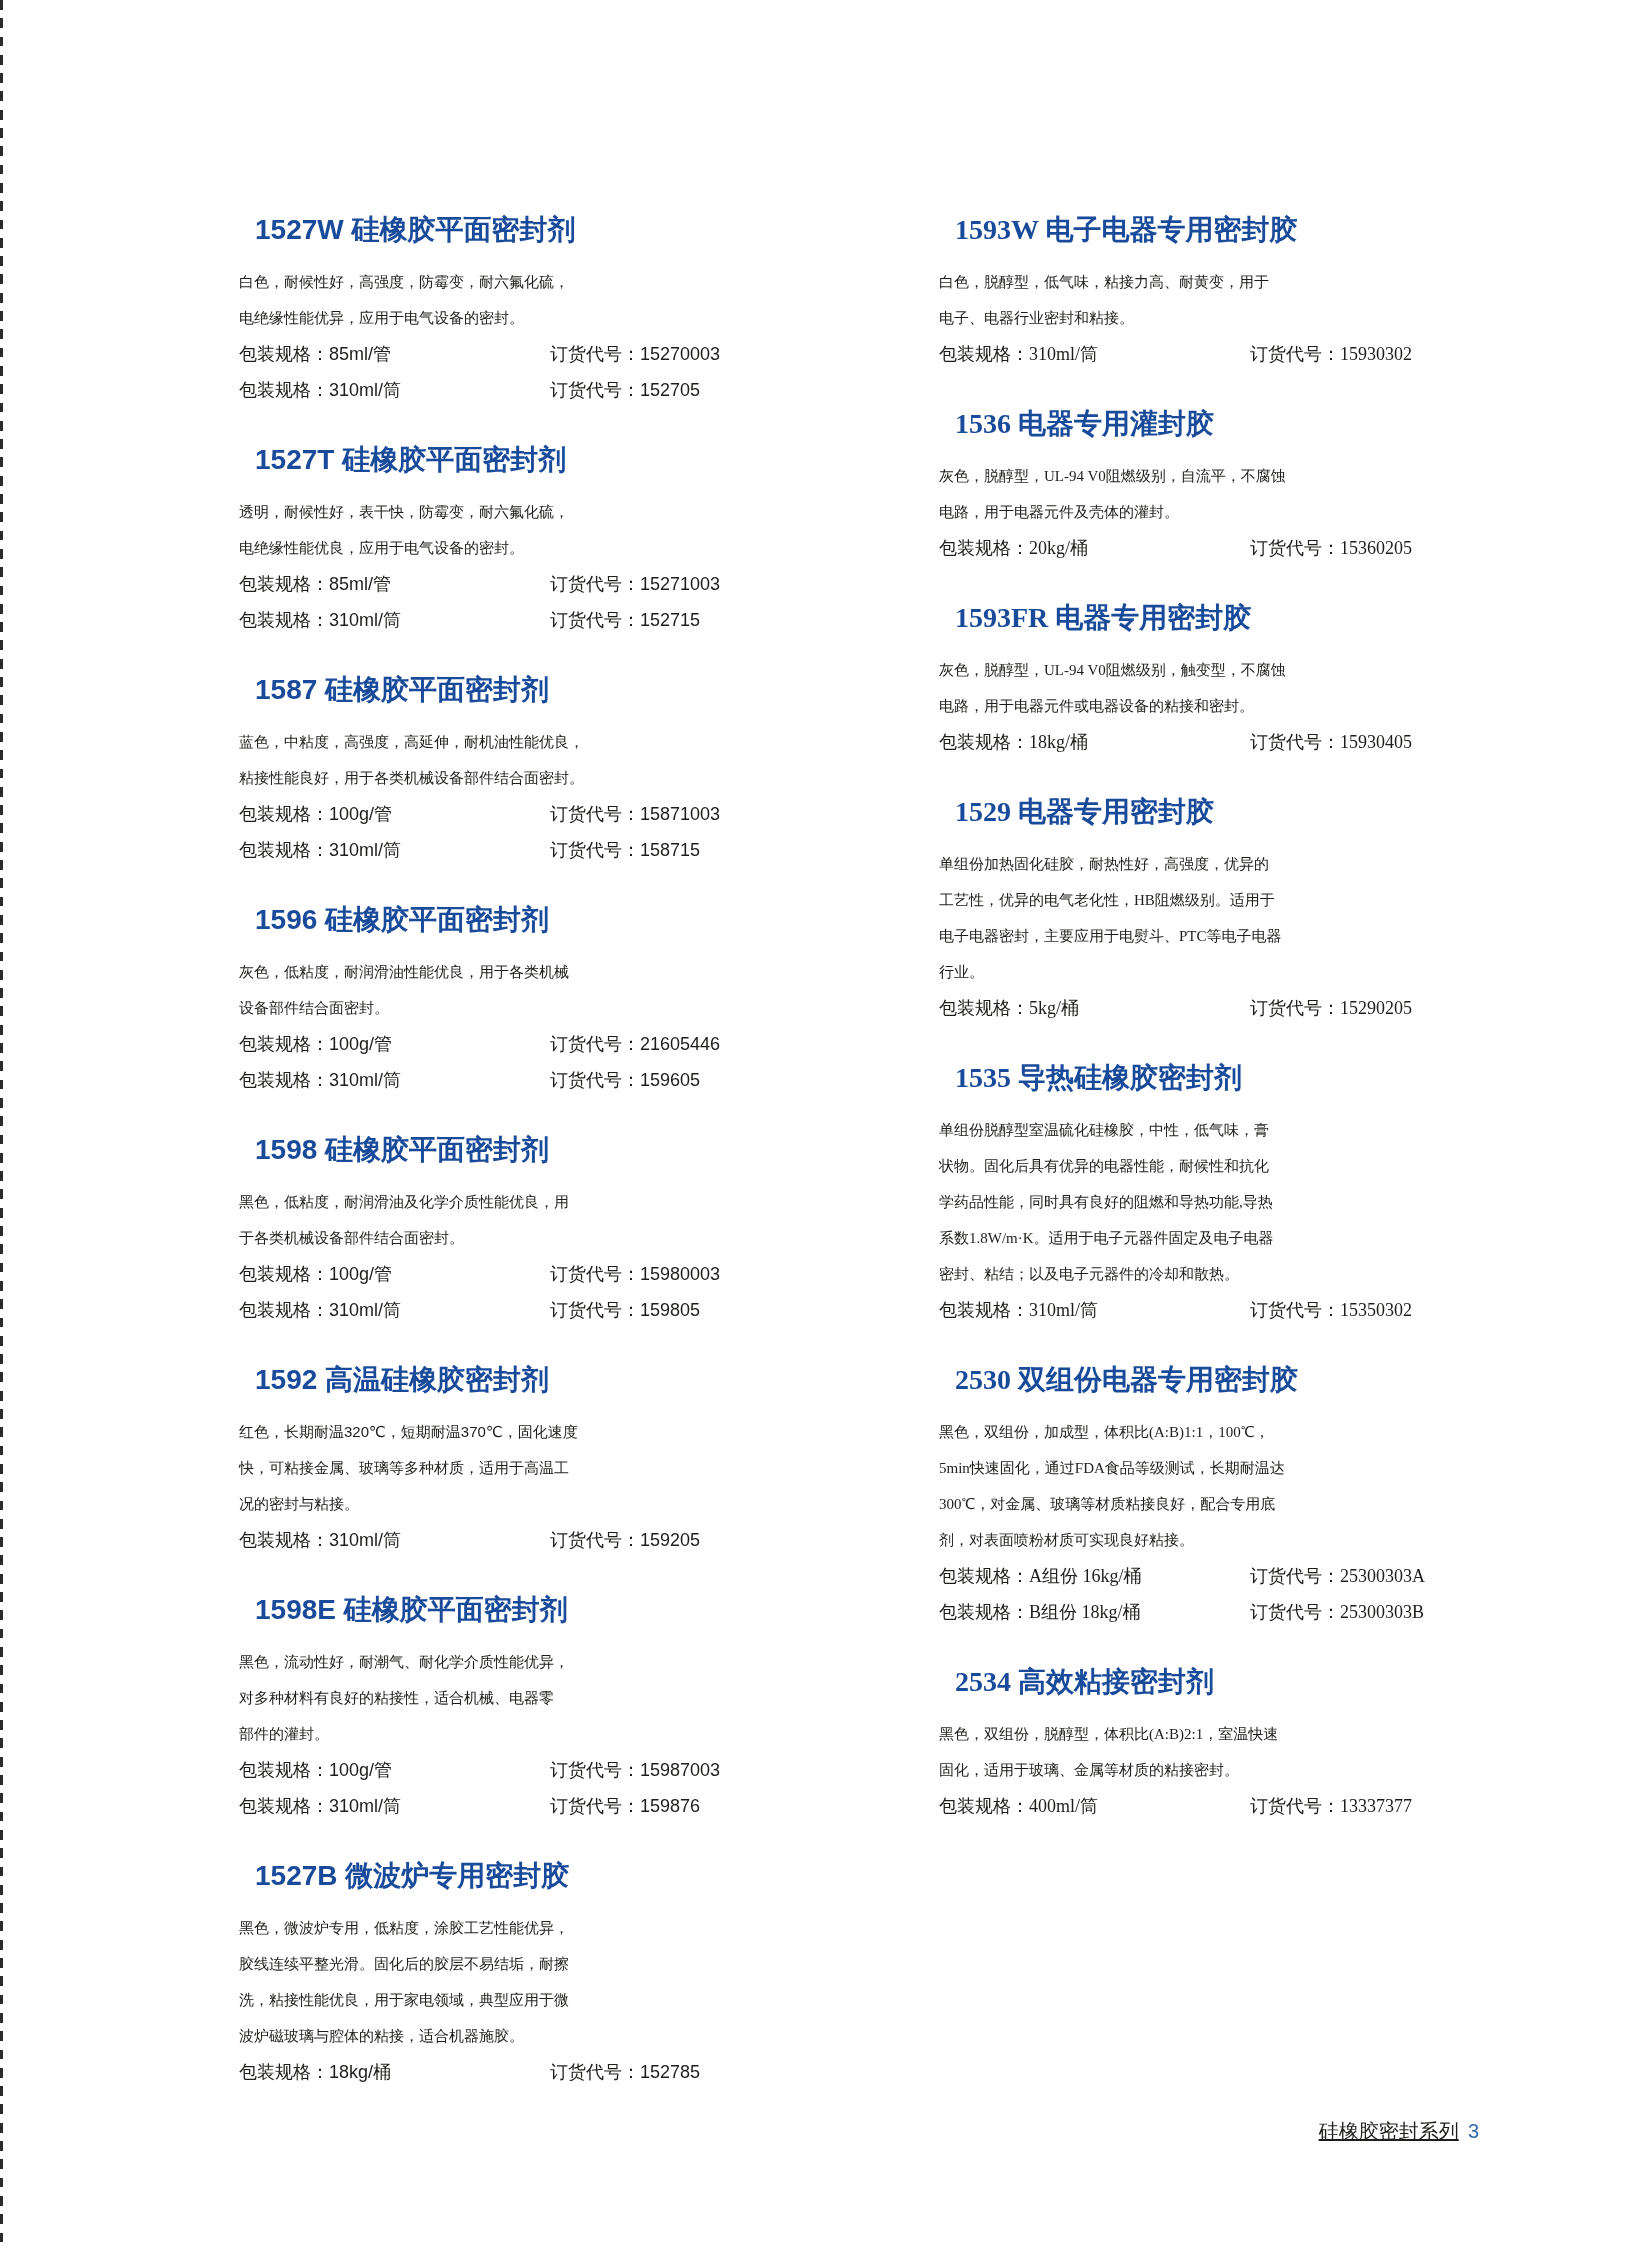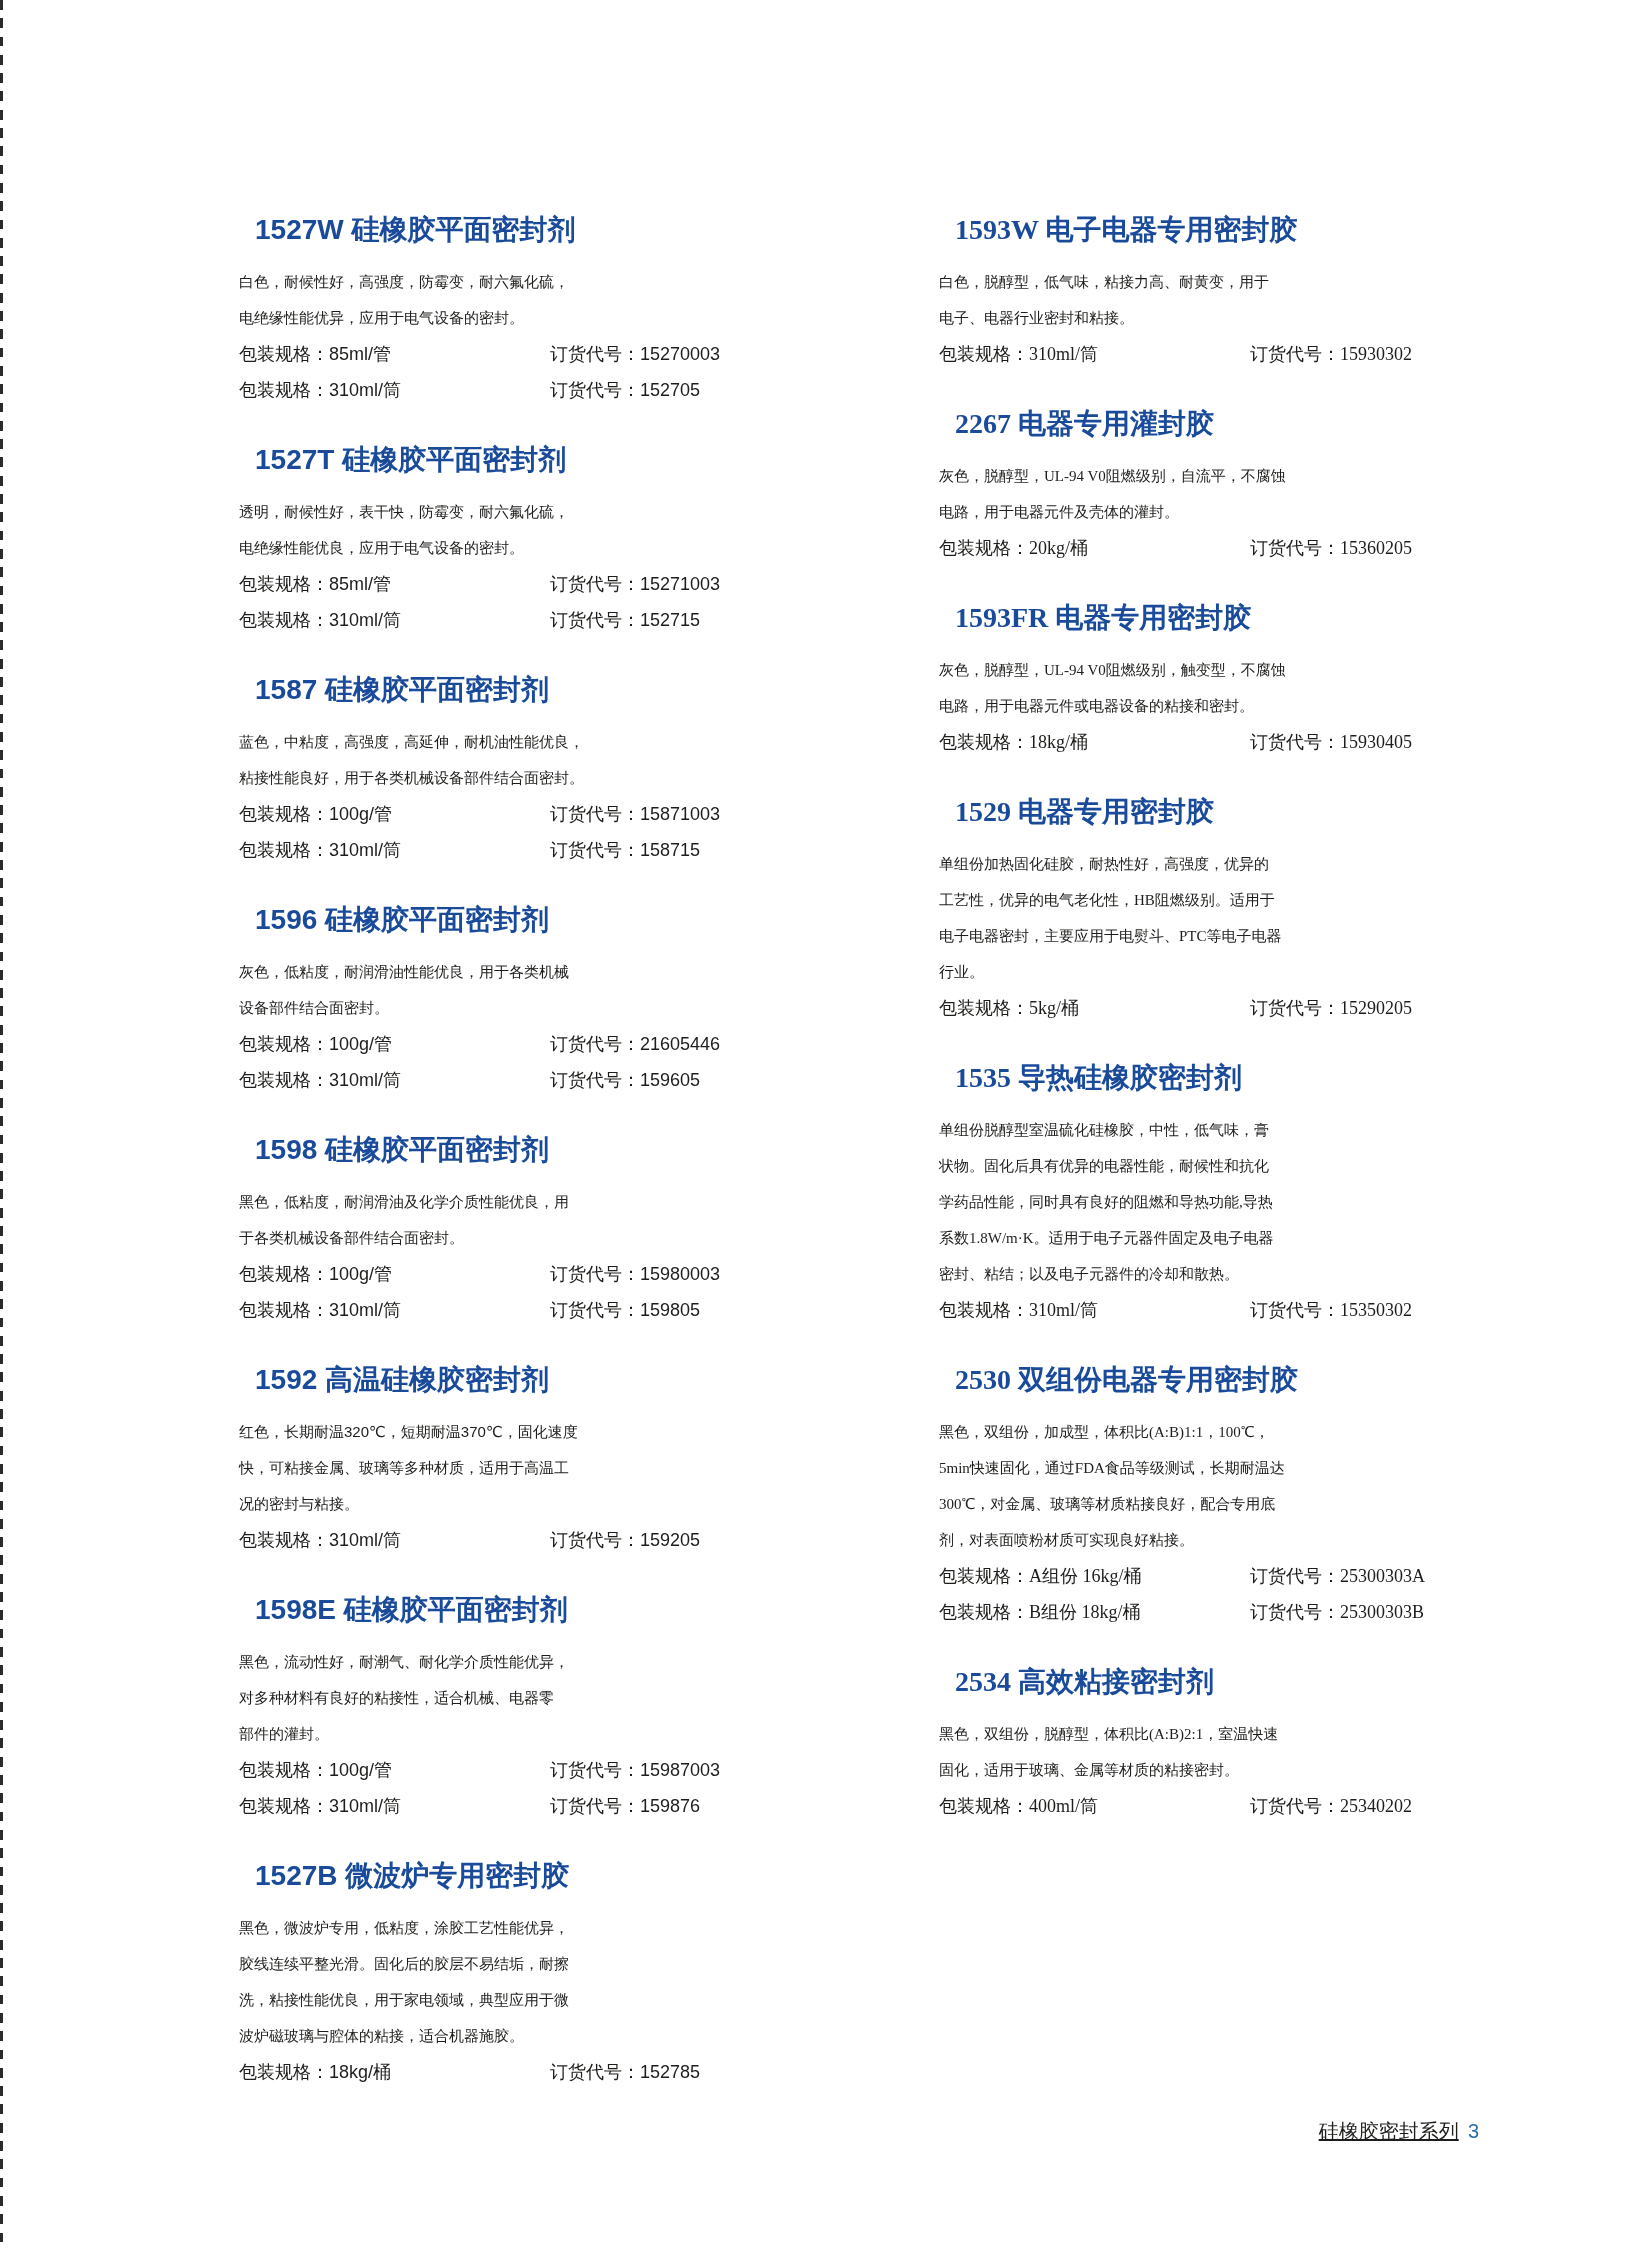--- a/index.html
+++ b/index.html
@@ -179,21 +179,21 @@
       <article class="product">
         <h3>1593W 电子电器专用密封胶</h3>
         <p class="desc">白色，脱醇型，低气味，粘接力高、耐黄变，用于
 电子、电器行业密封和粘接。</p>
         <div class="spec">
           <span class="pack">包装规格：310ml/筒</span>
           <span class="code">订货代号：15930302</span>
         </div>
       </article>
       <article class="product">
-        <h3>2267 电器专用灌封胶</h3>
+        <h3>1536 电器专用灌封胶</h3>
         <p class="desc">灰色，脱醇型，UL-94 V0阻燃级别，自流平，不腐蚀
 电路，用于电器元件及壳体的灌封。</p>
         <div class="spec">
           <span class="pack">包装规格：20kg/桶</span>
           <span class="code">订货代号：15360205</span>
         </div>
       </article>
       <article class="product">
         <h3>1593FR 电器专用密封胶</h3>
         <p class="desc">灰色，脱醇型，UL-94 V0阻燃级别，触变型，不腐蚀
@@ -240,21 +240,21 @@
           <span class="pack">包装规格：B组份 18kg/桶</span>
           <span class="code">订货代号：25300303B</span>
         </div>
       </article>
       <article class="product">
         <h3>2534 高效粘接密封剂</h3>
         <p class="desc">黑色，双组份，脱醇型，体积比(A:B)2:1，室温快速
 固化，适用于玻璃、金属等材质的粘接密封。</p>
         <div class="spec">
           <span class="pack">包装规格：400ml/筒</span>
-          <span class="code">订货代号：25340202</span>
+          <span class="code">订货代号：13337377</span>
         </div>
       </article>
     </section>
 
   <div class="footer">
     <span class="series">硅橡胶密封系列</span><span class="pagenum">3</span>
   </div>
 </div>
 
 

